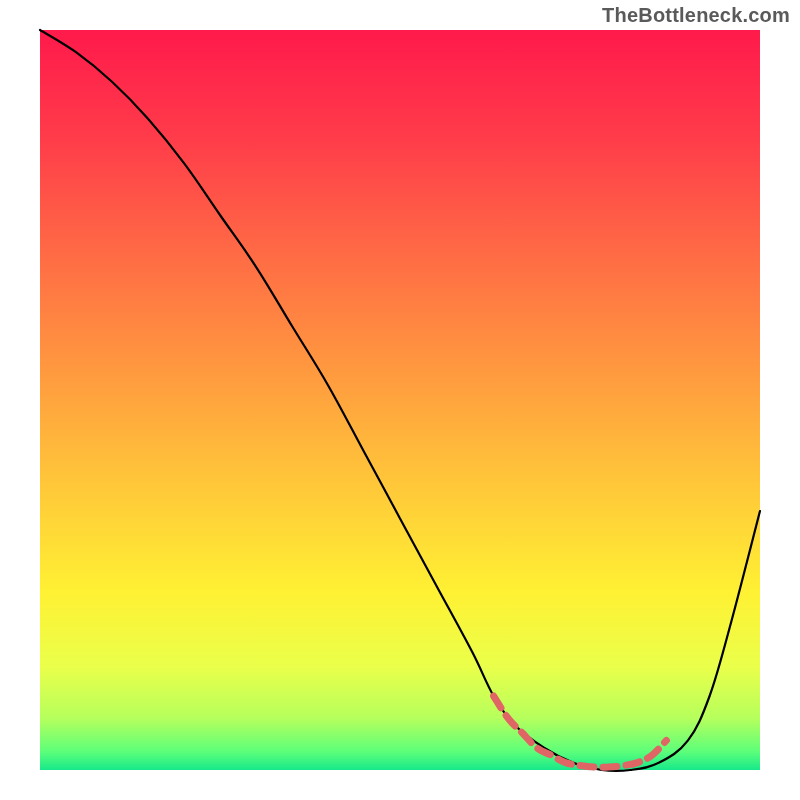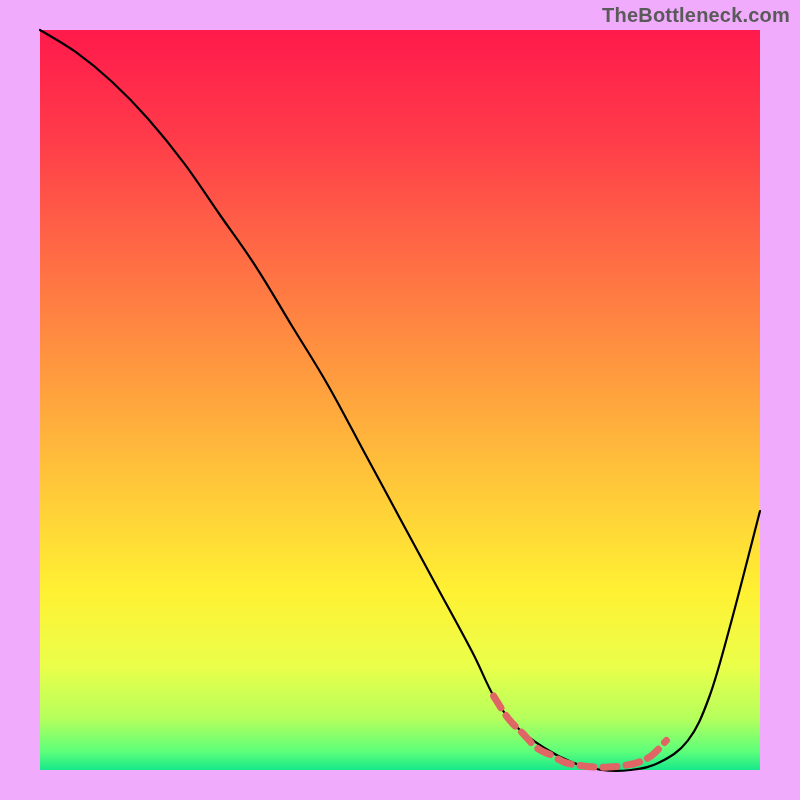--- a/index.html
+++ b/index.html
@@ -7,21 +7,21 @@
     padding: 0;
     width: 800px;
     height: 800px;
     background: #000;
     overflow: hidden;
     font-family: Arial, Helvetica, sans-serif;
   }
   .frame {
     width: 800px;
     height: 800px;
-    background: #f0abfc;
+    background: #ffffff;
     position: relative;
   }
   .watermark {
     position: absolute;
     top: 4px;
     right: 10px;
     color: #5a5a5a;
     font-size: 20px;
     font-weight: 600;
     letter-spacing: 0.2px;

